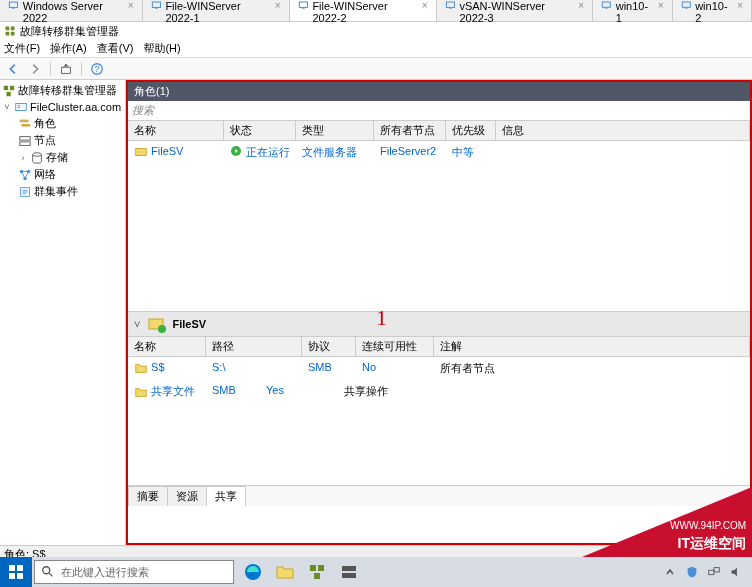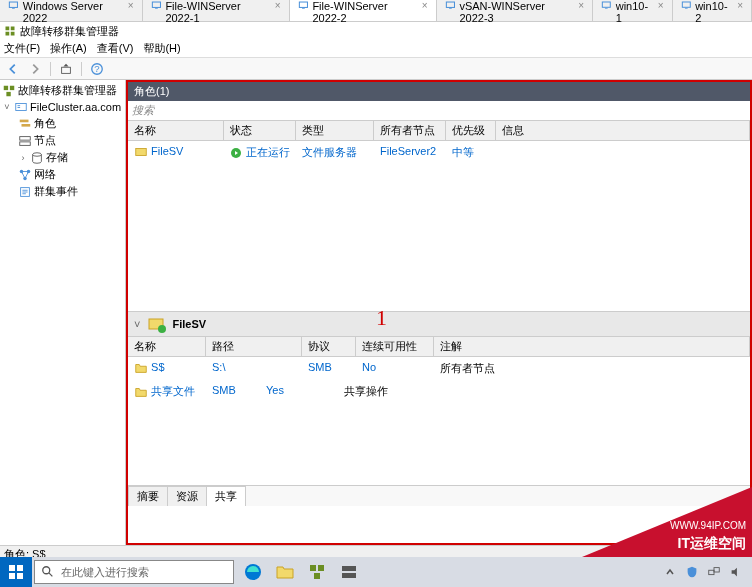--- a/index.html
+++ b/index.html
@@ -74,21 +74,21 @@
 .sys-tray .si { width: 16px; height: 16px; display: flex; align-items: center; justify-content: center; }
 
 
 .watermark { position: absolute; right: 0; bottom: 30px; }
 .watermark .tri { position: absolute; right: 0; bottom: 0; width: 0; height: 0; border-left: 170px solid transparent; border-bottom: 70px solid #c8102e; }
 .watermark .txt { position: absolute; right: 6px; bottom: 4px; color: #fff; font-weight: bold; font-size: 14px; white-space: nowrap; }
 .watermark .url { position: absolute; right: 6px; bottom: 26px; color: #fff; font-size: 10px; white-space: nowrap; }
 
 svg { display: block; }
 .link { color: #0066cc; }
-.status-run { display: flex; align-items: center; gap: 4px; }
+.status-run { display: flex; align-items: flex-start; gap: 4px; }
 .status-dot { width: 12px; height: 12px; }
 </style>
 </head>
 <body>
 
 <div class="tabbar">
   <div class="tab">
     <span class="tab-icon">
         <svg viewBox="0 0 16 16">
           <rect x="2" y="3" width="12" height="8" fill="none" stroke="#4a90d9" stroke-width="1.5"></rect>

